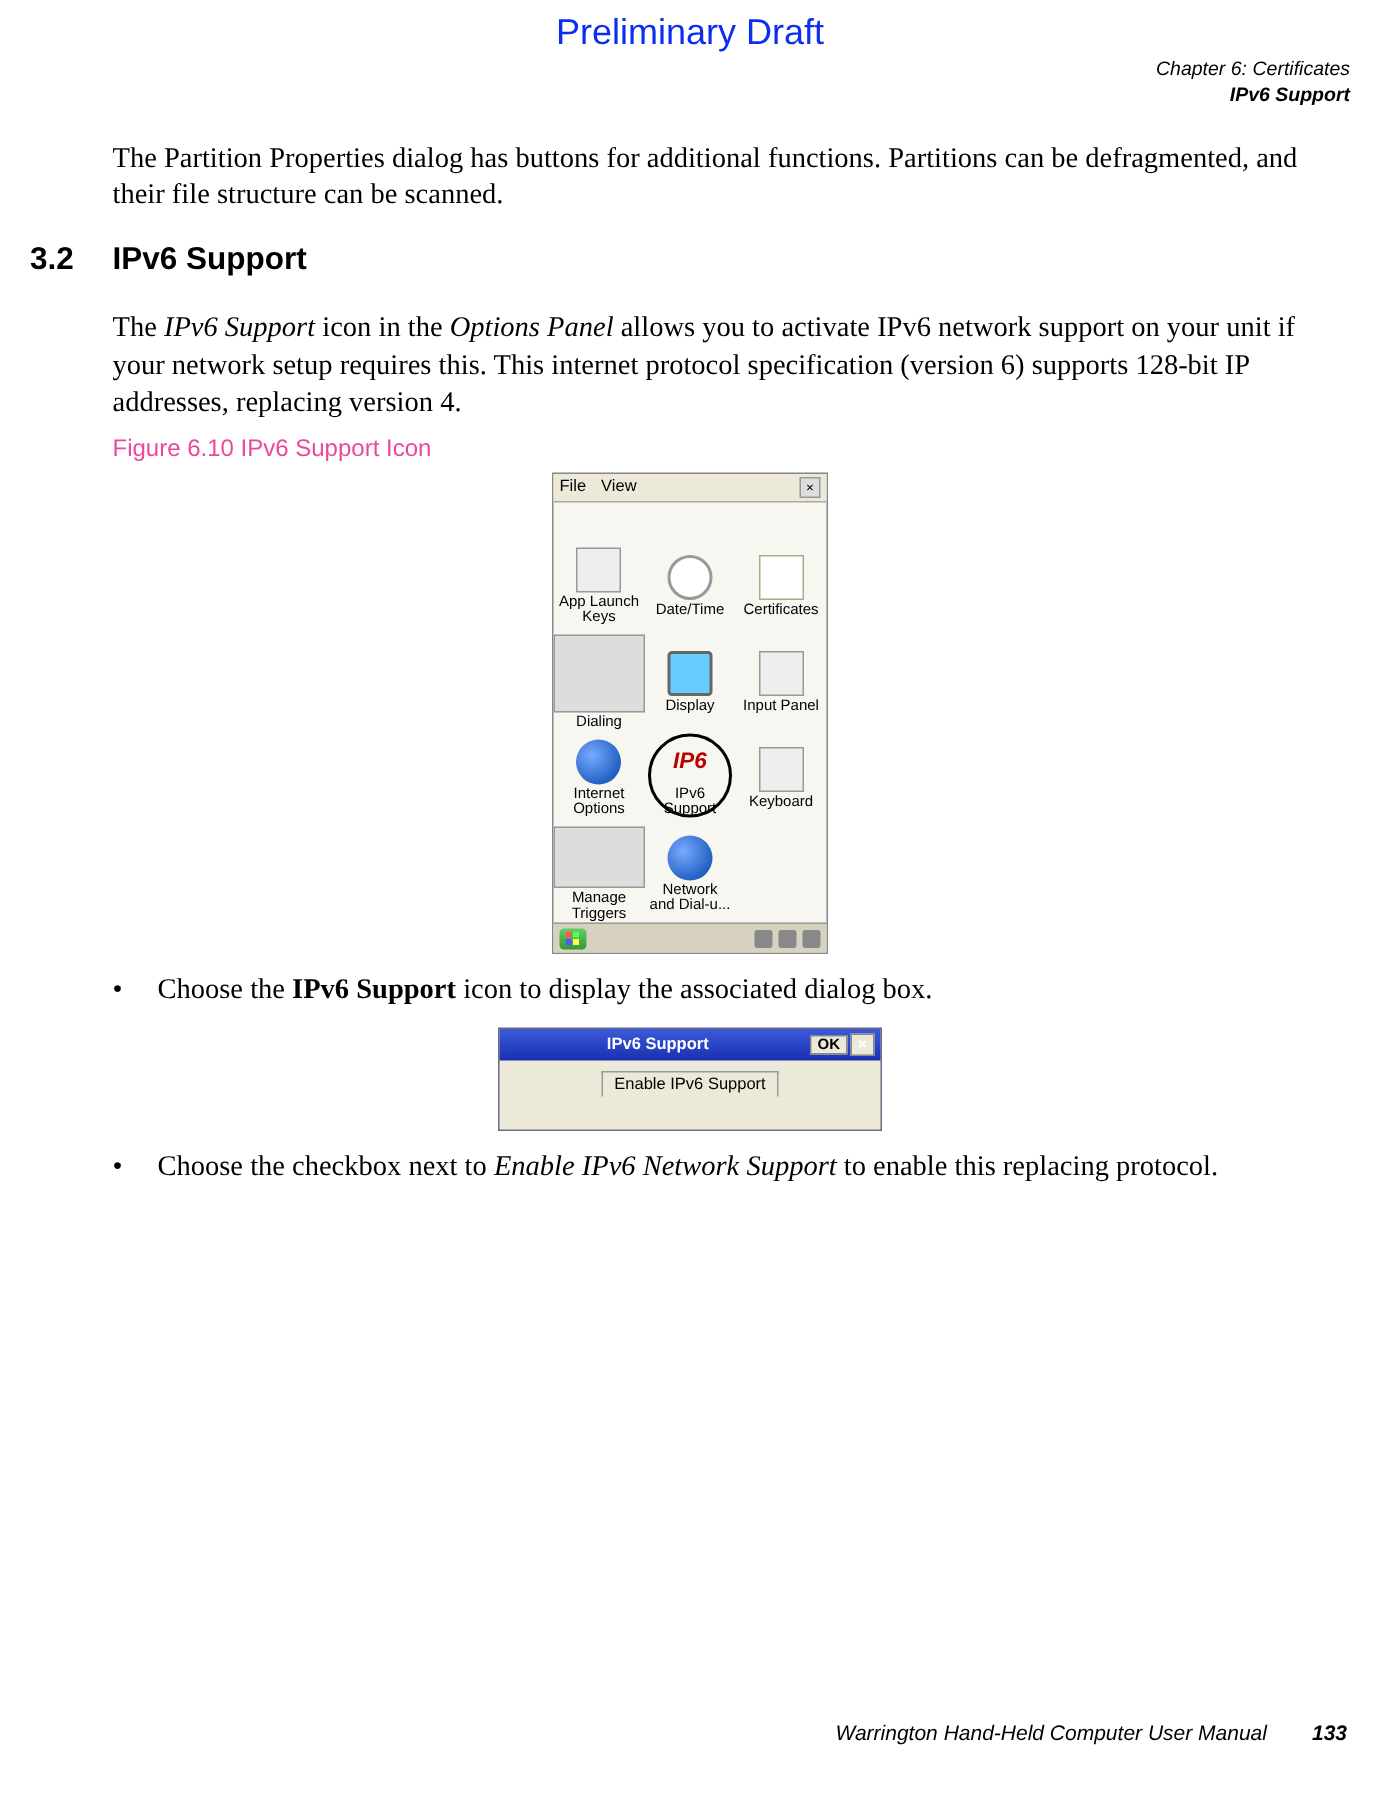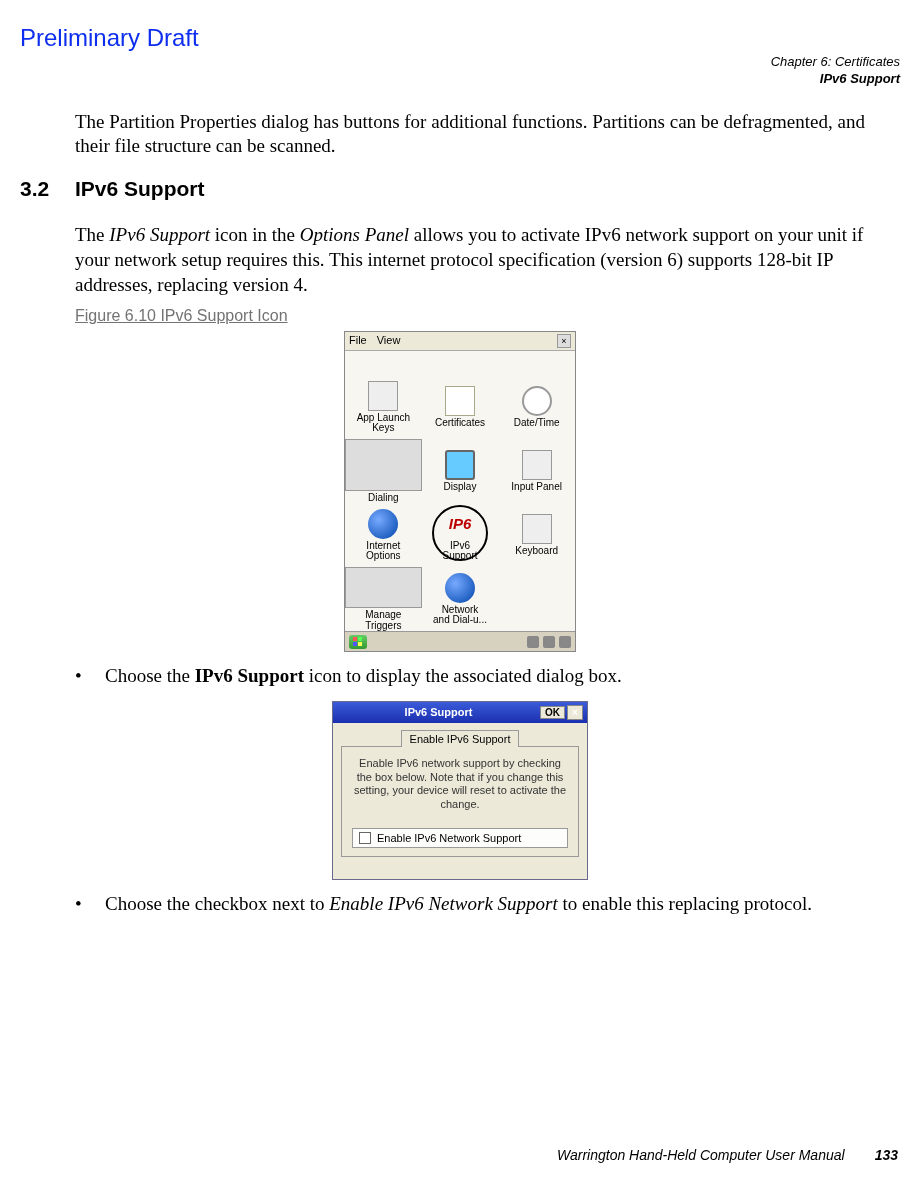--- a/index.html
+++ b/index.html
@@ -9,26 +9,25 @@
     font-family: "Times New Roman", Times, serif;
     color: #000;
     width: 920px;
     height: 1195px;
     position: relative;
   }
   .page {
     padding: 8px 20px 0 20px;
   }
   .preliminary {
-    text-align: left;
+    text-align: center;
     font-size: 24px;
     color: #0d2eef;
     font-family: Arial, Helvetica, sans-serif;
     margin-bottom: 2px;
-    margin-top: 16px;
   }
   .header-right {
     text-align: right;
     font-style: italic;
     font-family: Arial, Helvetica, sans-serif;
     font-size: 13px;
     line-height: 1.3;
     margin-right: 0;
   }
   .header-right .chap { font-weight: normal; }
@@ -50,43 +49,42 @@
     font-weight: bold;
   }
   .sec-title {
     font-size: 21px;
     font-weight: bold;
   }
   .figure-label {
     margin: 10px 0 6px 55px;
     font-family: Arial, Helvetica, sans-serif;
     font-size: 16px;
-    color: #737373;
-    text-decoration: underline;
+    color: #ec4899;
   }
   .figure-wrap {
     text-align: center;
   }
   .bullet-row {
     display: flex;
     margin: 12px 0 12px 55px;
     font-size: 19px;
     line-height: 1.3;
   }
   .bullet-dot {
     width: 30px;
   }
   .bullet-txt { flex: 1; }
   .italic { font-style: italic; }
   .bold { font-weight: bold; }
 
   
   .cpanel {
     display: inline-block;
-    width: 232px;
+    width: 184px;
     border: 1px solid #888;
     background: #f8f6f0;
     font-family: Tahoma, Arial, sans-serif;
     font-size: 10px;
     position: relative;
     filter: blur(.2px);
   }
   .cp-menu {
     display: flex;
     background: #ece9d8;
@@ -288,26 +286,26 @@
         <span>View</span>
         <span class="spacer"></span>
         <span class="cp-close">×</span>
       </div>
       <div class="cp-grid">
         <div class="cp-cell">
           <div class="ico sh-keys"></div>
           <div class="lbl">App Launch<br>Keys</div>
         </div>
         <div class="cp-cell">
+          <div class="ico sh-clock"></div>
+          <div class="lbl">Date/Time</div>
+        </div>
+        <div class="cp-cell">
           <div class="ico sh-card"></div>
           <div class="lbl">Certificates</div>
-        </div>
-        <div class="cp-cell">
-          <div class="ico sh-clock"></div>
-          <div class="lbl">Date/Time</div>
         </div>
         <div class="cp-cell">
           <div class="ico sh-box"></div>
           <div class="lbl">Dialing</div>
         </div>
         <div class="cp-cell">
           <div class="ico sh-screen"></div>
           <div class="lbl">Display</div>
         </div>
         <div class="cp-cell">
@@ -364,27 +362,20 @@
 
   <div class="figure-wrap">
     <div class="dlg">
       <div class="dlg-title">
         <span class="flex">IPv6 Support</span>
         <span class="dlg-ok">OK</span>
         <span class="dlg-x">×</span>
       </div>
       <div class="dlg-body">
         <div class="dlg-tab">Enable IPv6 Support</div>
-        <div class="dlg-panel">
-          <div class="dlg-desc">Enable IPv6 network support by checking the box below.  Note that if you change this setting, your device will reset to activate the change.</div>
-          <div class="dlg-check">
-            <div class="cb"></div>
-            <span>Enable IPv6 Network Support</span>
-          </div>
-        </div>
       </div>
     </div>
   </div>
 
   <div class="bullet-row">
     <div class="bullet-dot">•</div>
     <div class="bullet-txt">
       <span>Choose the checkbox next to </span><span class="italic">Enable IPv6 Network Support</span><span> to enable this replacing protocol.</span>
     </div>
   </div>

